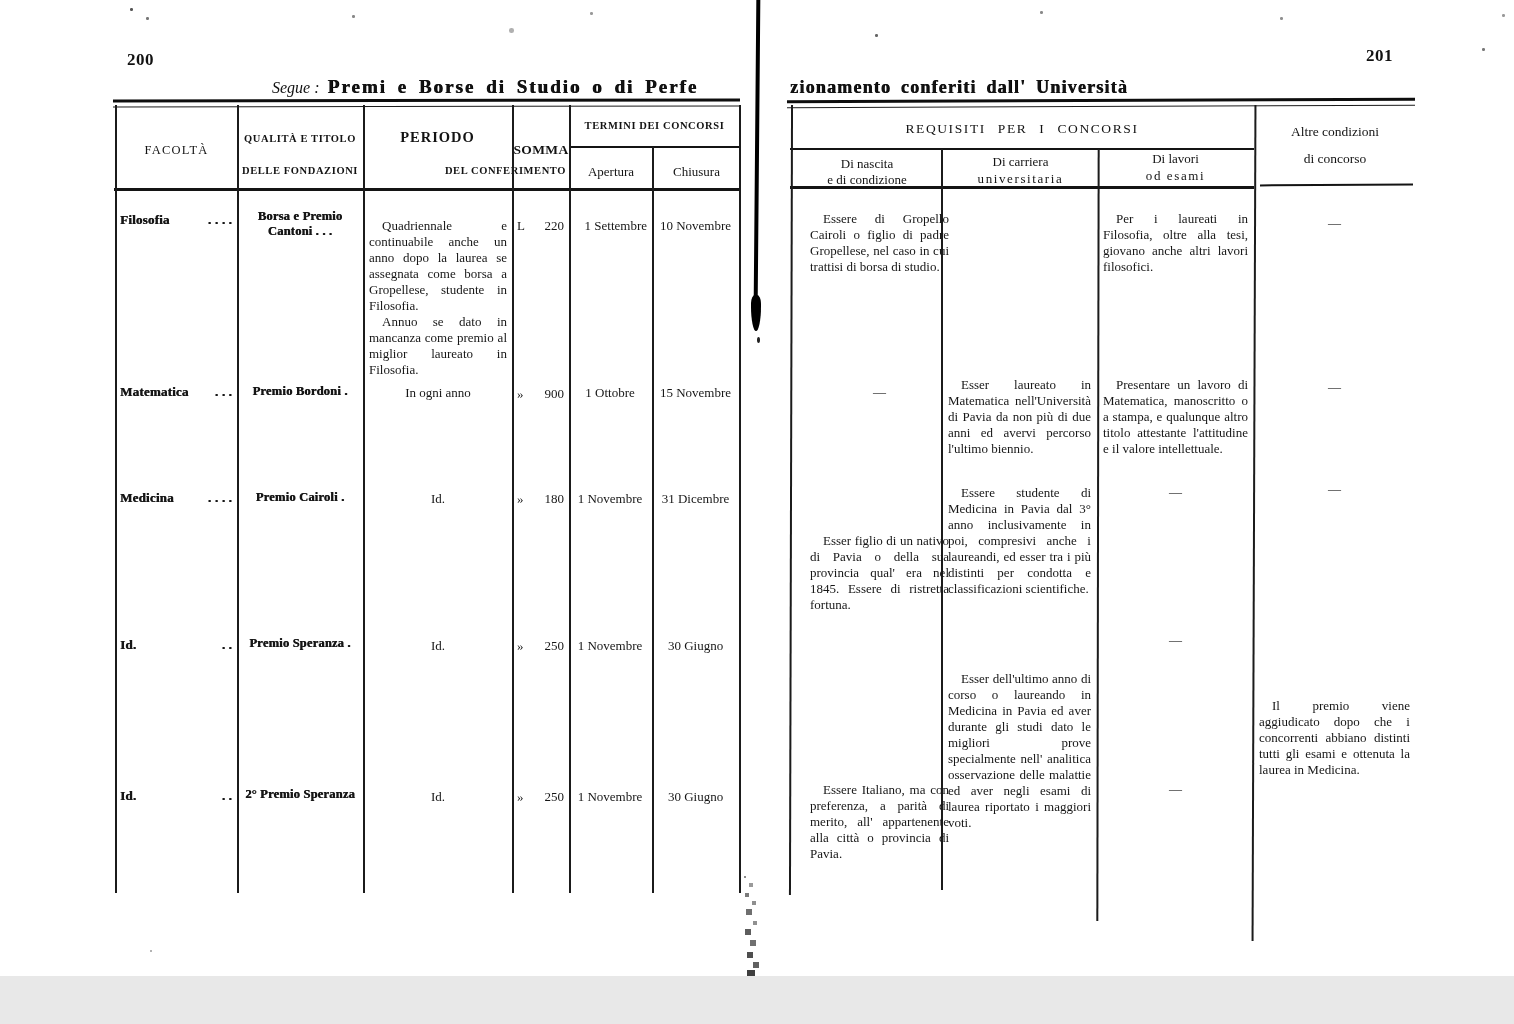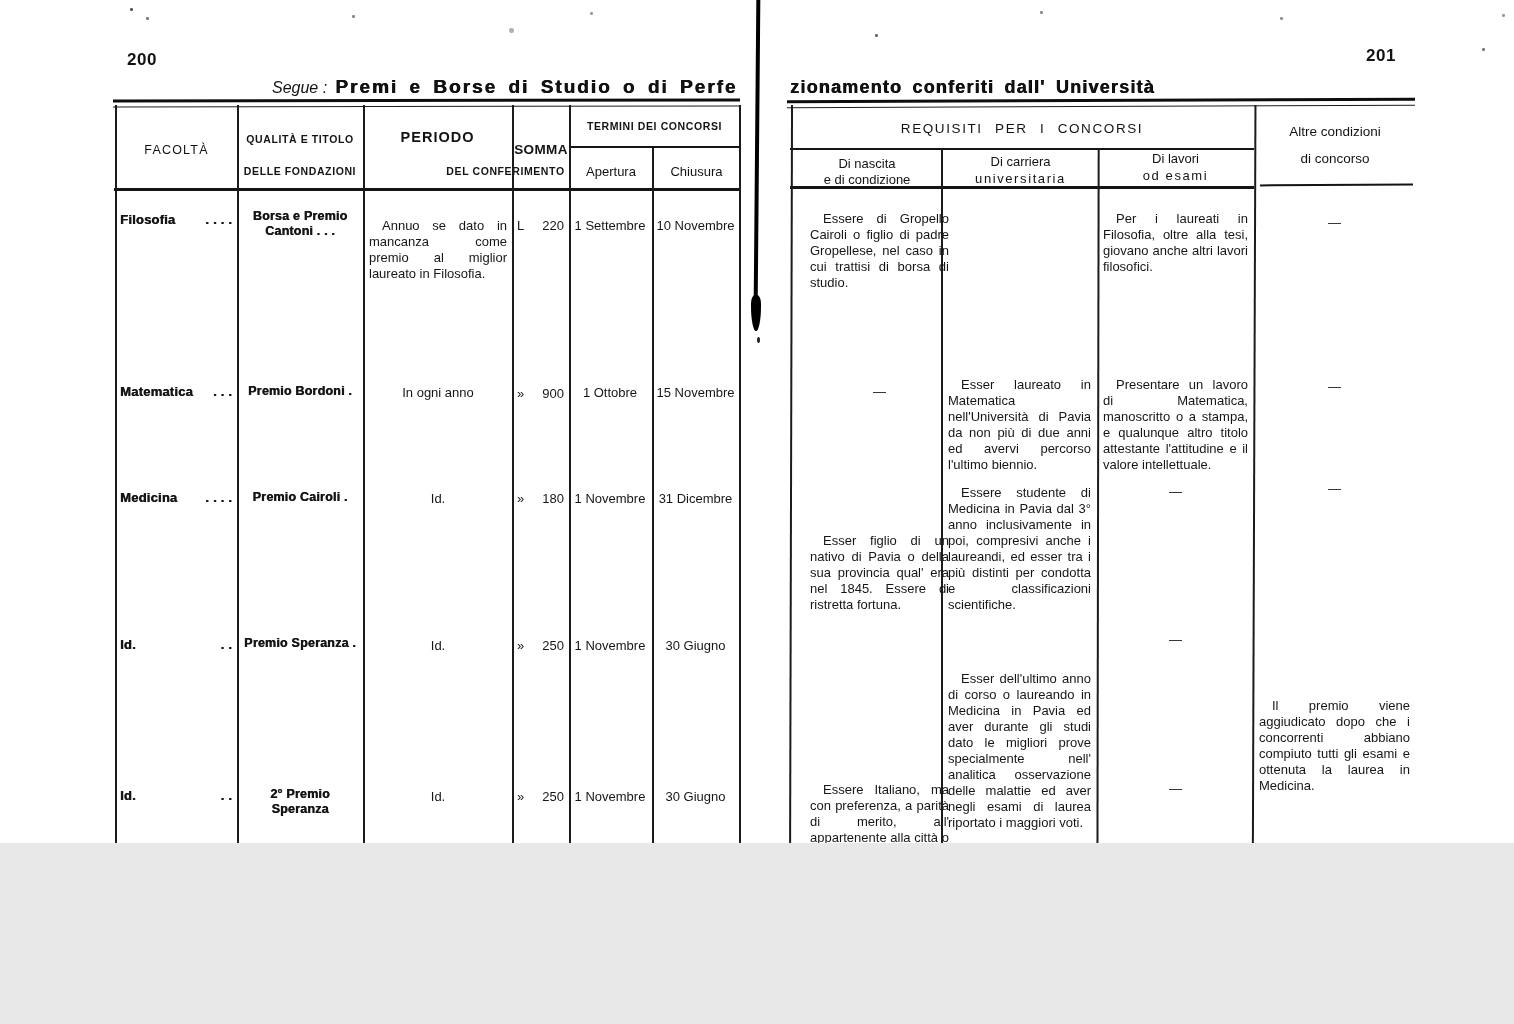--- a/index.html
+++ b/index.html
@@ -1,20 +1,20 @@
 <!DOCTYPE html>
 <html lang="it"><head>
 <meta charset="utf-8">
 <style>
   html,body{margin:0;padding:0;}
   body{width:1514px;height:1024px;background:#e8e8e8;}
   #sheet{
-    position:relative;width:1514px;height:843px;overflow:hidden;
+    position:relative;width:1514px;height:976px;overflow:hidden;
     background:#ffffff;
-    font-family:Liberation Sans, sans-serif;
+    font-family:Liberation Serif, serif;
     color:#121212;
   }
   .cell{position:absolute;font-size:13px;line-height:16px;color:#161616;}
   .para{text-align:justify;}
   .para p{margin:0;text-indent:13px;text-align:justify;}
   .ind{text-indent:13px;}
   .ctr{text-align:center;text-indent:0;}
   .ink{font-weight:700;text-shadow:0.5px 0 0 currentColor;letter-spacing:0.2px;}
   .dash{text-align:center;text-indent:0;}
   
@@ -127,27 +127,28 @@
   <div class="vline" style="left:941px;top:149px;height:741px;"></div>
   <div class="vline" style="left:1097px;top:149px;height:772px;transform:rotate(0.1deg);"></div>
   <div class="vline" style="left:1253px;top:105px;height:836px;width:2.4px;transform:rotate(0.2deg);"></div>
 
   <div class="cell c-fac ink" style="top:212px;">
     <span>Filosofia</span>
     <span>. . . .</span>
   </div>
   <div class="cell c-fon ink" style="top:209px;">Borsa e Premio Cantoni . . .</div>
   <div class="cell c-per para" style="top:218px;">
+    <p>Quadriennale e continuabile anche un anno dopo la laurea se assegnata come borsa a Gropellese, studente in Filosofia.</p>
     <p>Annuo se dato in mancanza come premio al miglior laureato in Filosofia.</p>
   </div>
   <div class="cell c-som" style="top:218px;">
     <span>L</span>
     <span>220</span>
   </div>
-  <div class="cell c-ape" style="top:218px;">1 Settembre</div>
+  <div class="cell c-ape" style="top:218px;text-align:right;">1 Settembre</div>
   <div class="cell c-chi" style="top:218px;">10 Novembre</div>
   <div class="cell c-nas para ind" style="top:211px;">Essere di Gropello Cairoli o figlio di padre Gropellese, nel caso in cui trattisi di borsa di studio.</div>
   <div class="cell c-lav para ind" style="top:211px;">Per i laureati in Filosofia, oltre alla tesi, giovano anche altri lavori filosofici.</div>
   <div class="cell c-alt dash" style="top:215px;">—</div>
 
   <div class="cell c-fac ink" style="top:384px;">
     <span>Matematica</span>
     <span>. . .</span>
   </div>
   <div class="cell c-fon ink" style="top:384px;">Premio Bordoni .</div>
@@ -187,21 +188,21 @@
   <div class="cell c-fon ink" style="top:636px;">Premio Speranza .</div>
   <div class="cell c-per ctr" style="top:638px;">Id.</div>
   <div class="cell c-som" style="top:638px;">
     <span>»</span>
     <span>250</span>
   </div>
   <div class="cell c-ape" style="top:638px;">1 Novembre</div>
   <div class="cell c-chi" style="top:638px;">30 Giugno</div>
   <div class="cell c-car para ind" style="top:671px;">Esser dell'ultimo anno di corso o laureando in Medicina in Pavia ed aver durante gli studi dato le migliori prove specialmente nell' analitica osservazione delle malattie ed aver negli esami di laurea riportato i maggiori voti.</div>
   <div class="cell c-lav dash" style="top:632px;">—</div>
-  <div class="cell c-alt para ind" style="top:698px;">Il premio viene aggiudicato dopo che i concorrenti abbiano compiuto tutti gli esami e ottenuta la laurea in Medicina.</div>
+  <div class="cell c-alt para ind" style="top:698px;">Il premio viene aggiudicato dopo che i concorrenti abbiano distinti tutti gli esami e ottenuta la laurea in Medicina.</div>
 
   <div class="cell c-fac ink" style="top:788px;">
     <span>Id.</span>
     <span>. .</span>
   </div>
   <div class="cell c-fon ink" style="top:787px;">2° Premio Speranza</div>
   <div class="cell c-per ctr" style="top:789px;">Id.</div>
   <div class="cell c-som" style="top:789px;">
     <span>»</span>
     <span>250</span>

